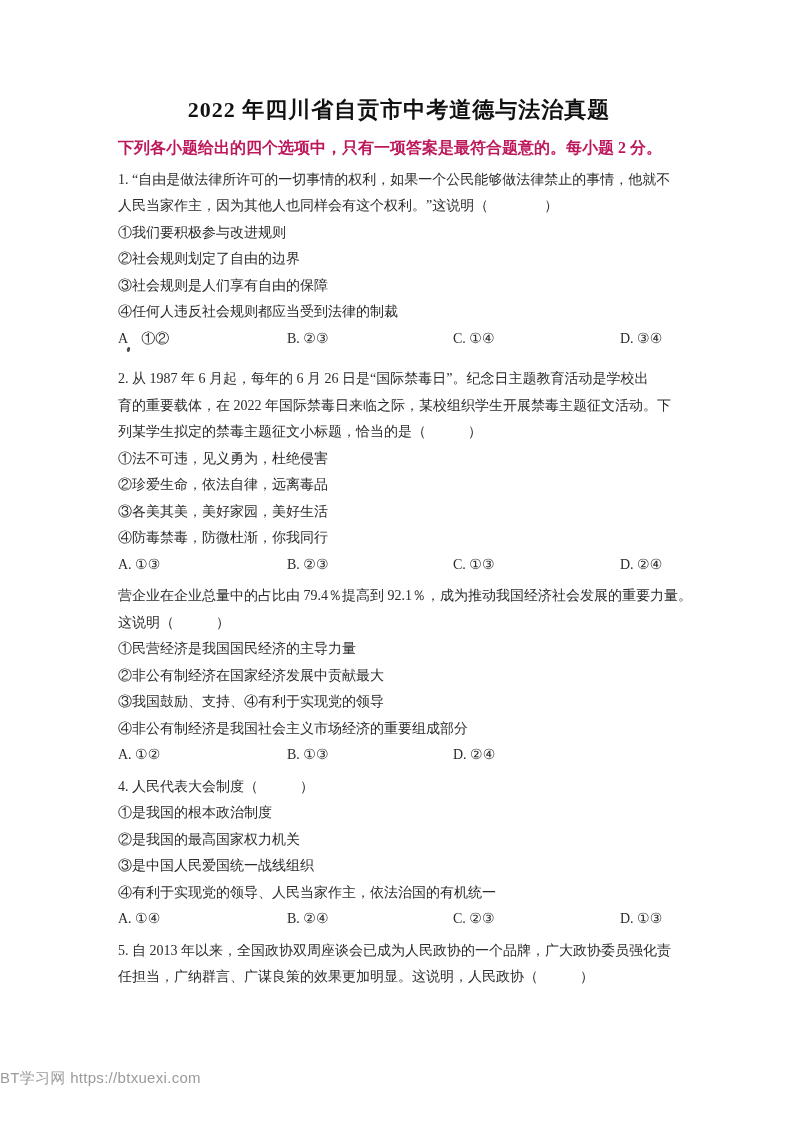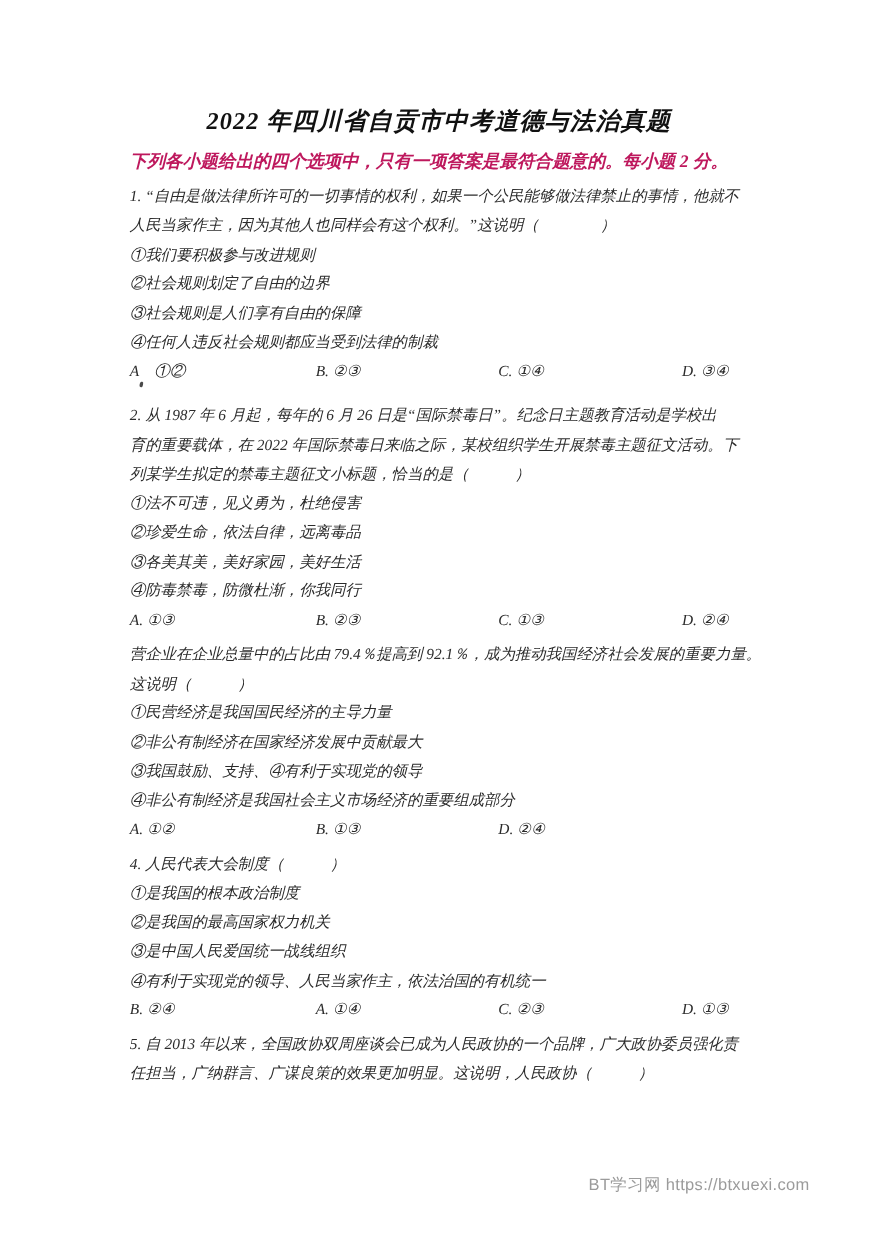--- a/index.html
+++ b/index.html
@@ -12,21 +12,20 @@
   .page {
     position: relative;
     width: 793px; height: 1122px;
     background: #ffffff;
     overflow: hidden;
   }
   .content {
     position: absolute;
     left: 118px; top: 0;
     width: 562px;
-    font-style: italic;
   }
   .doc-title {
     margin-top: 95px;
     height: 30px; line-height: 30px;
     font-size: 22px;
     font-weight: bold;
     letter-spacing: 1px;
     text-align: center;
     color: #111111;
     white-space: pre;
@@ -60,21 +59,21 @@
     left: 9px; top: -5px;
     width: 3px; height: 5px;
     background: #4a4a4a;
     border-radius: 40%;
     transform: rotate(14deg);
   }
   .footer {
     position: absolute;
     left: 0; top: 1069px;
     width: 736px;
-    text-align: right;
+    text-align: left;
     font-family: "Liberation Sans", sans-serif;
     font-size: 15px;
     line-height: 18px;
     letter-spacing: 0.3px;
     color: #9b9b9b;
     white-space: pre;
   }
 </style>
 </head>
 <body>
@@ -135,22 +134,22 @@
       </div>
     </div>
 
     <div class="question gap">
       <div class="line">4. 人民代表大会制度（　　　）</div>
       <div class="line">①是我国的根本政治制度</div>
       <div class="line">②是我国的最高国家权力机关</div>
       <div class="line">③是中国人民爱国统一战线组织</div>
       <div class="line">④有利于实现党的领导、人民当家作主，依法治国的有机统一</div>
       <div class="options">
+        <span class="opt">A. ①④</span>
         <span class="opt">B. ②④</span>
-        <span class="opt">A. ①④</span>
         <span class="opt">C. ②③</span>
         <span class="opt">D. ①③</span>
       </div>
     </div>
 
     <div class="question gap">
       <div class="line">5. 自 2013 年以来，全国政协双周座谈会已成为人民政协的一个品牌，广大政协委员强化责</div>
       <div class="line">任担当，广纳群言、广谋良策的效果更加明显。这说明，人民政协（　　　）</div>
     </div>
 

